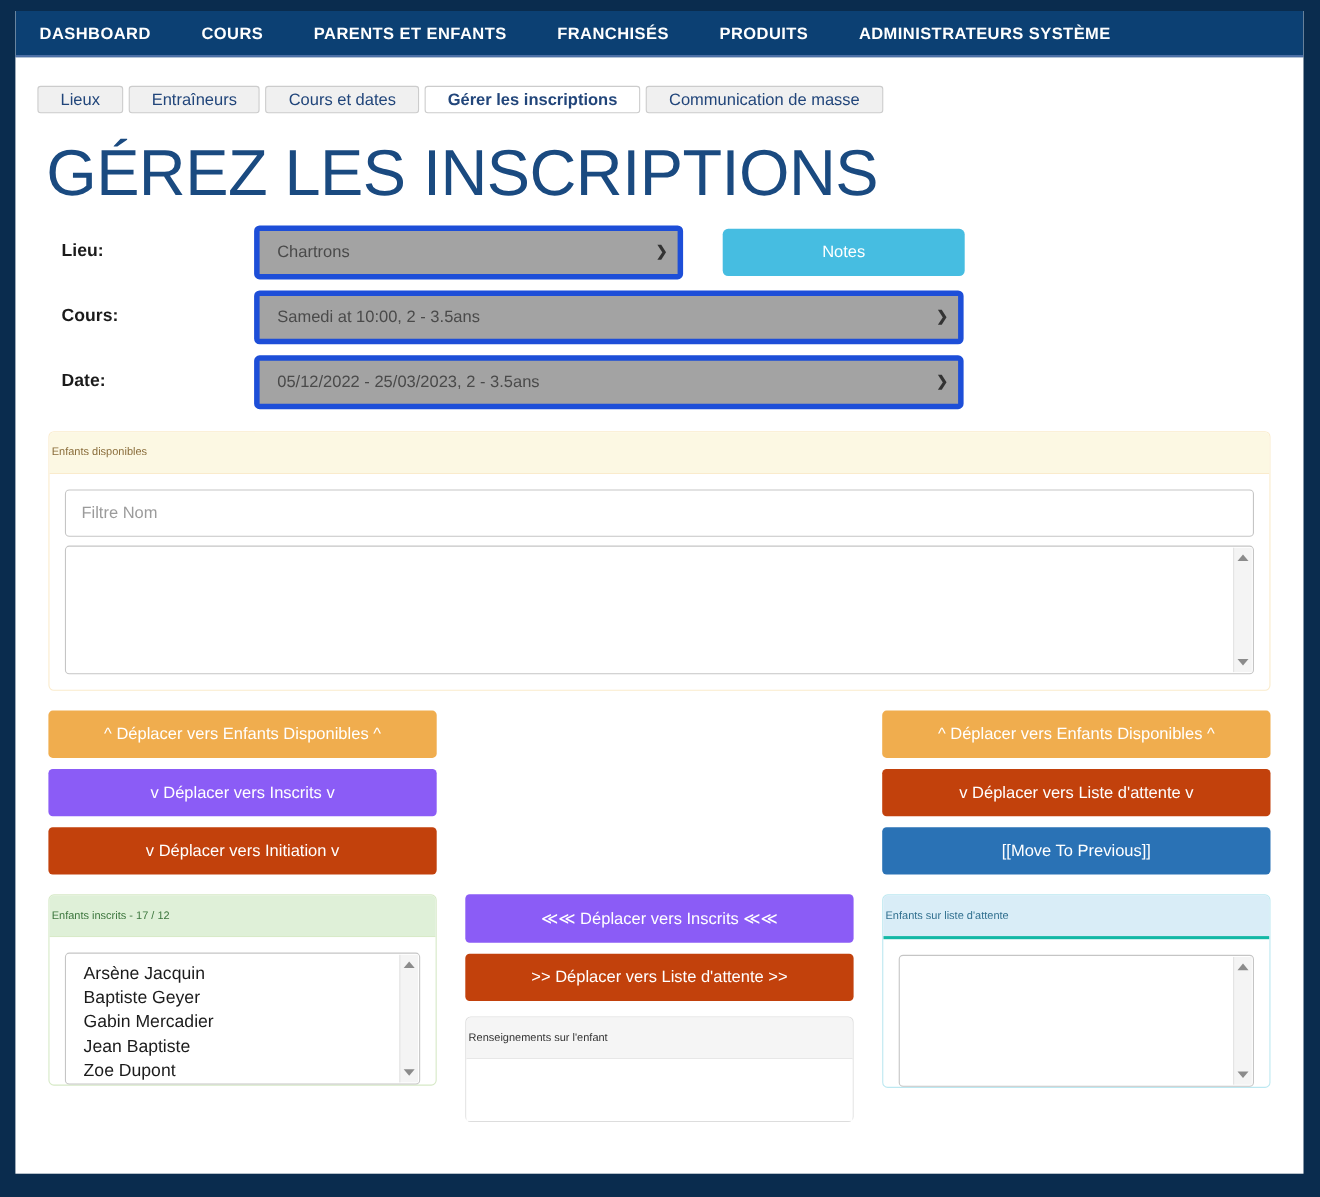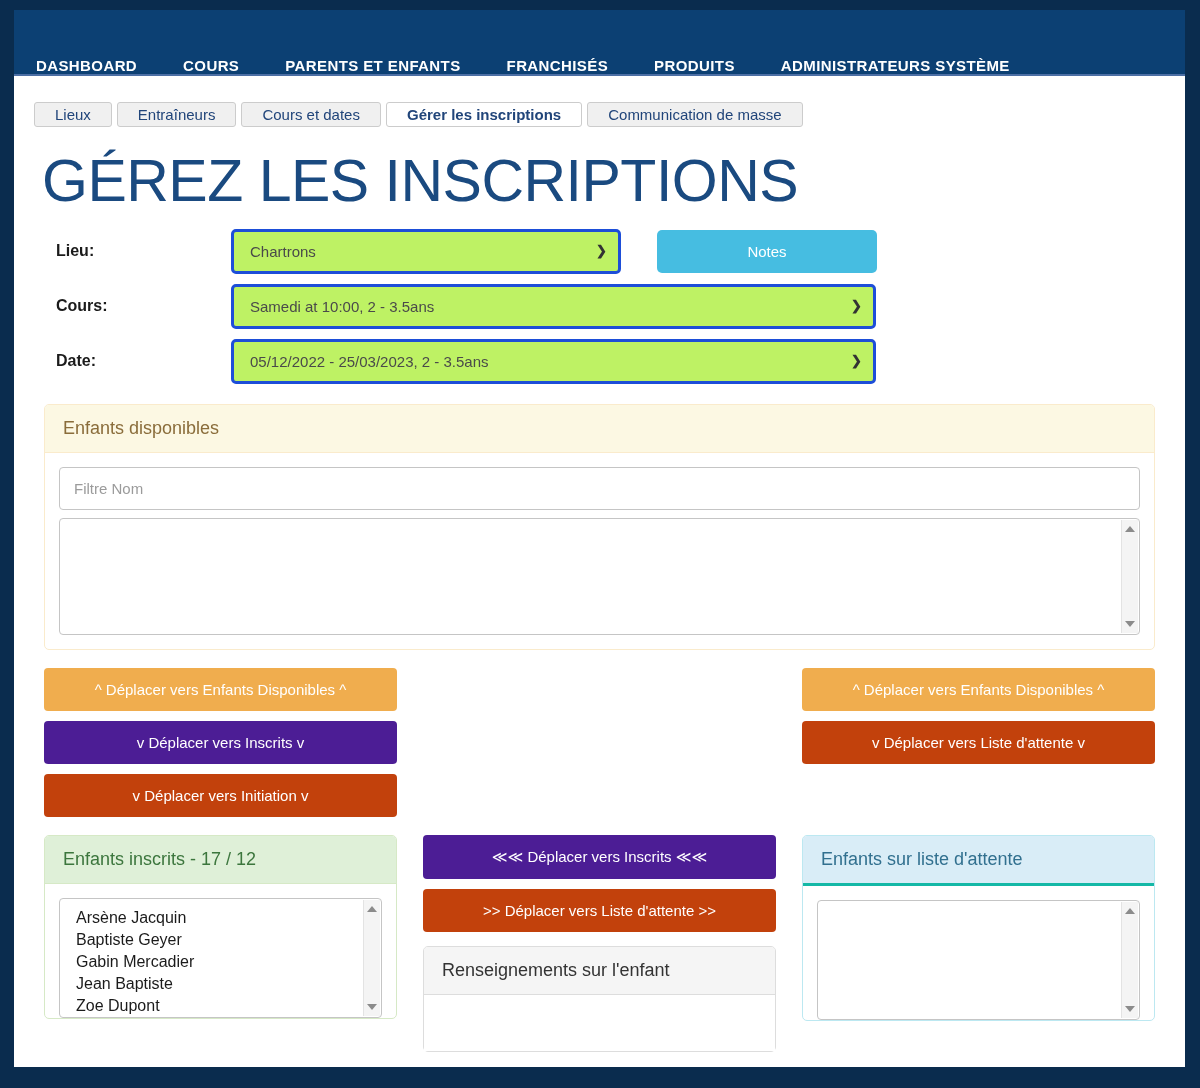--- a/index.html
+++ b/index.html
@@ -25,25 +25,25 @@
     left: 14px;
     top: 10px;
     width: 1171px;
     height: 1057px;
     background: #ffffff;
     overflow: hidden;
   }
 
   
   .navbar {
-    height: 66px;
+    height: 42px;
     background: #0c4073;
     border-bottom: 2px solid #4c6fa5;
     display: flex;
-    align-items: flex-end;
+    align-items: center;
     padding-left: 22px;
     box-sizing: border-box;
   }
   .nav-item {
     color: #ffffff;
     font-size: 15px;
     font-weight: bold;
     letter-spacing: .4px;
     margin-right: 46px;
     white-space: nowrap;
@@ -102,22 +102,22 @@
     font-weight: bold;
     font-size: 16px;
   }
   .selwrap {
     position: relative;
     display: inline-block;
   }
   .sel {
     appearance: none;
     -webkit-appearance: none;
-    background: #bef264;
-    border: 3px solid #1d4ed8;
+    background: #a3a3a3;
+    border: 5px solid #1d4ed8;
     border-radius: 5px;
     color: #4a4a4a;
     font-family: "Liberation Sans", sans-serif;
     font-size: 15px;
     padding: 11px 34px 11px 16px;
     box-sizing: border-box;
     cursor: pointer;
   }
   .sel-lieu { width: 390px; }
   .sel-wide { width: 645px; }
@@ -146,22 +146,22 @@
   }
 
   
   .panel {
     border: 1px solid #e5ddc0;
     border-radius: 5px;
     background: #ffffff;
     box-sizing: border-box;
   }
   .panel-head {
-    padding: 13px 18px;
-    font-size: 18px;
+    padding: 13px 2px;
+    font-size: 10px;
   }
   .panel-warning { border-color: #faebcc; }
   .panel-warning .panel-head {
     background: #fcf8e3;
     color: #8a6d3b;
     border-bottom: 1px solid #faebcc;
     border-radius: 4px 4px 0 0;
   }
   .panel-body { padding: 14px; }
 
@@ -255,21 +255,21 @@
     color: #ffffff;
     font-family: "Liberation Sans", sans-serif;
     font-size: 15px;
     padding: 13px 4px;
     margin-bottom: 10px;
     cursor: pointer;
     white-space: nowrap;
     overflow: hidden;
   }
   .b-orange { background: #f0ad4e; }
-  .b-green  { background: #4c1d95; }
+  .b-green  { background: #8b5cf6; }
   .b-red    { background: #c2410c; }
   .b-cyan   { background: #c2410c; }
   .b-blue   { background: #2a72b5; }
 
   
   .bottom {
     display: flex;
     margin-top: 8px;
     padding: 0 10px;
     box-sizing: border-box;
@@ -379,20 +379,21 @@
       <div class="movebar">
         <div class="col-left">
           <button class="mbtn b-orange">^ Déplacer vers Enfants Disponibles ^</button>
           <button class="mbtn b-green">v Déplacer vers Inscrits v</button>
           <button class="mbtn b-red">v Déplacer vers Initiation v</button>
         </div>
         <div class="col-mid"></div>
         <div class="col-right">
           <button class="mbtn b-orange">^ Déplacer vers Enfants Disponibles ^</button>
           <button class="mbtn b-cyan">v Déplacer vers Liste d'attente v</button>
+          <button class="mbtn b-blue">[[Move To Previous]]</button>
         </div>
       </div>
 
       <div class="bottom">
 
         <div class="col-left">
           <div class="panel panel-success">
             <div class="panel-head">Enfants inscrits - 17 / 12</div>
             <div class="bpanel-body">
               <div class="listbox names-box">

